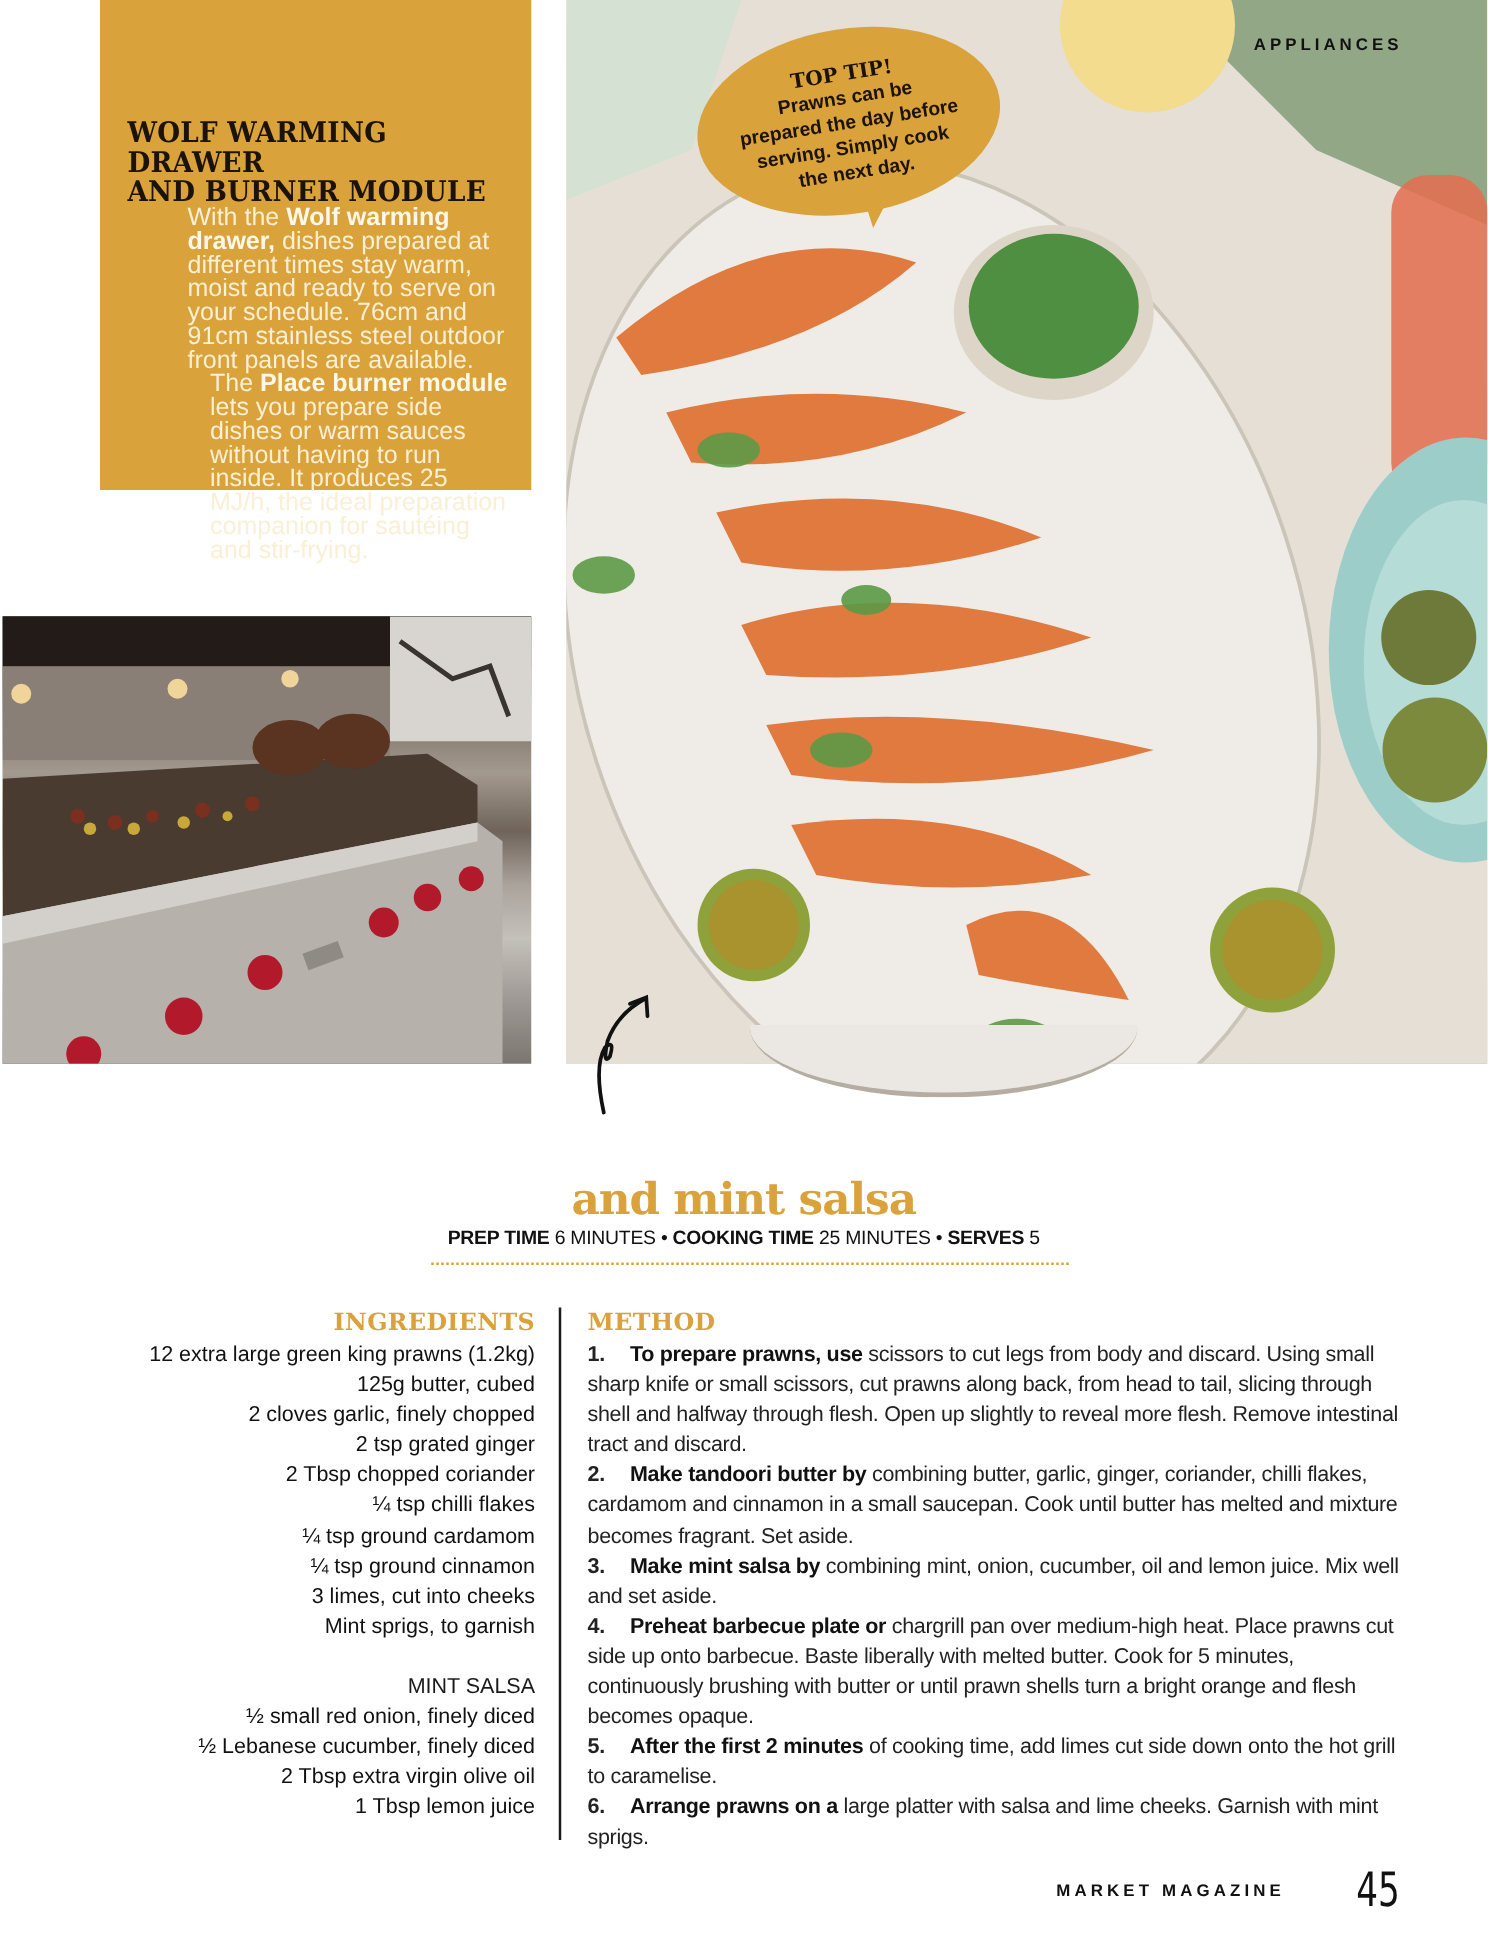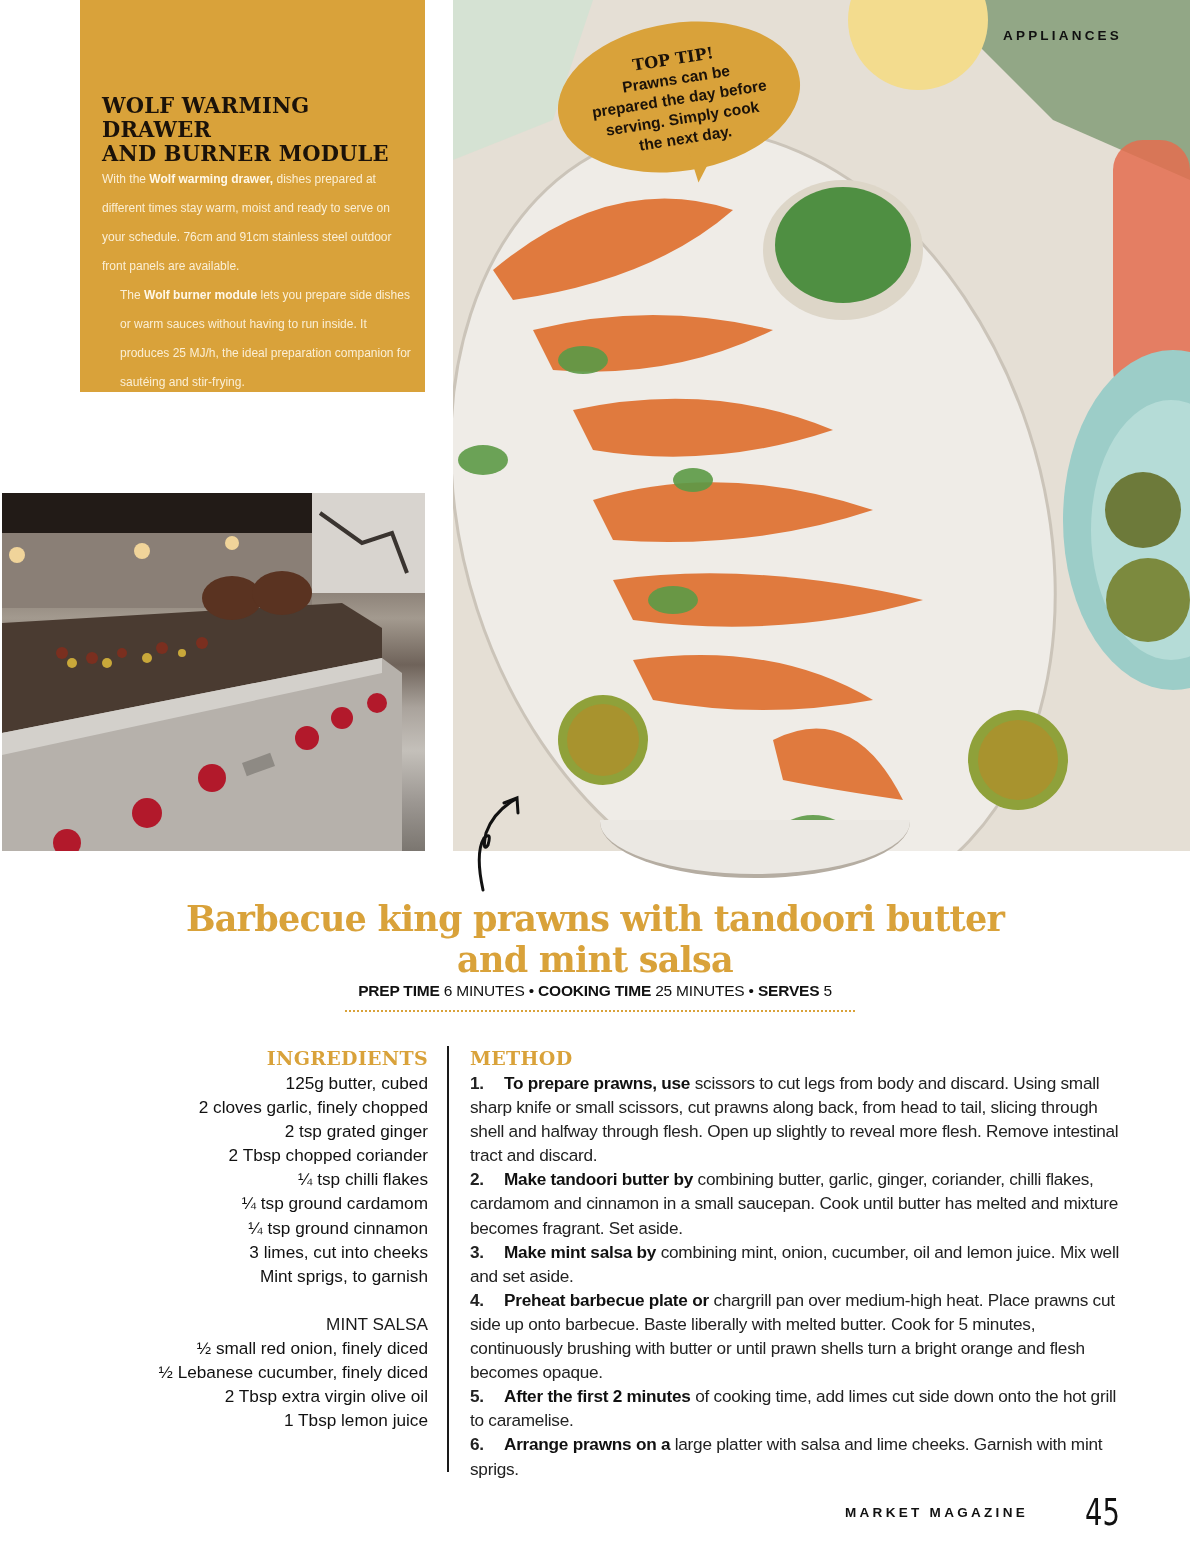--- a/index.html
+++ b/index.html
@@ -9,21 +9,21 @@
   
   .feature-box {
     position: absolute; left: 80px; top: 0; width: 345px; height: 392px;
     background: #d9a23a; padding: 94px 14px 0 22px;
   }
   .feature-title {
     font-family: "DejaVu Serif", "Liberation Serif", serif; font-weight: bold;
     font-size: 21px; line-height: 22px; color: #1b1209; letter-spacing: 0.2px;
     transform: scaleY(1.08); transform-origin: top left;
   }
-  .feature-body { margin-top: 5px; font-size: 12px; line-height: 29px; color: #fbefd5; }
+  .feature-body { margin-top: 5px; font-size: 20px; line-height: 19px; color: #fbefd5; margin-left: 48px; }
   .feature-body b { color: #fff8e8; }
   .feature-body .indent { padding-left: 18px; }
 
   
   .grill-photo {
     position: absolute; left: 2px; top: 493px; width: 423px; height: 358px; overflow: hidden;
     background: linear-gradient(180deg, #2a2320 0%, #3b332e 10%, #7d7168 22%, #a39a8f 35%, #6f635a 48%, #aaa39c 60%, #c4c0ba 72%, #9d9893 86%, #7b7670 100%);
   }
 
   
@@ -106,21 +106,21 @@
 </head>
 <body>
 
 <div class="feature-box">
   <h2 class="feature-title">
     <span>WOLF WARMING DRAWER</span><br>
     <span>AND BURNER MODULE</span>
   </h2>
   <div class="feature-body">
     <p><span>With the </span><b>Wolf warming drawer,</b><span> dishes prepared at different times stay warm, moist and ready to serve on your schedule. 76cm and 91cm stainless steel outdoor front panels are available.</span></p>
-    <p class="indent"><span>The </span><b>Wolf burner module</b><span> lets you prepare side dishes or warm sauces without having to run inside. It produces 25 MJ/h, the ideal preparation companion for sautéing and stir-frying.</span></p>
+    <p class="indent"><span>The </span><b>Place burner module</b><span> lets you prepare side dishes or warm sauces without having to run inside. It produces 25 MJ/h, the ideal preparation companion for sautéing and stir-frying.</span></p>
   </div>
 </div>
 
 <div class="grill-photo" title="Wolf outdoor grill with skewers and roast meat">
   <svg width="423" height="358" viewBox="0 0 423 358">
     <rect x="0" y="0" width="423" height="40" fill="#221b17"></rect>
     <rect x="310" y="0" width="113" height="100" fill="#d8d4cf"></rect>
     <path d="M318 20 L360 50 L390 40 L405 80" stroke="#3a3430" stroke-width="4" fill="none"></path>
     <rect x="0" y="40" width="310" height="75" fill="#8a7f76"></rect>
     <circle cx="140" cy="58" r="8" fill="#f0d49a"></circle>
@@ -207,39 +207,40 @@
 </div>
 
 <div class="section-label">APPLIANCES</div>
 
 <svg class="arrow-doodle" viewBox="0 0 60 100">
   <path d="M13 97 Q5 60 14 45 Q22 38 18 52 Q12 60 16 40 Q24 18 46 6" stroke="#111" stroke-width="3" fill="none" stroke-linecap="round"></path>
   <path d="M34 10 L47 5 L48 20" stroke="#111" stroke-width="3" fill="none" stroke-linecap="round"></path>
 </svg>
 
 <h1 class="recipe-title">
-  <span>Barbecue king prawns with tandoori butter</span><br>
+  <br>
   <span>and mint salsa</span>
 </h1>
 
 <div class="recipe-meta">
   <b>PREP TIME</b>
   <span>6 MINUTES</span>
   <span>•</span>
   <b>COOKING TIME</b>
   <span>25 MINUTES</span>
   <span>•</span>
   <b>SERVES</b>
   <span>5</span>
 </div>
 <div class="meta-rule"></div>
 
 <div class="ingredients">
   <div class="col-heading">INGREDIENTS</div>
   <ul class="ing-list">
+    <li>12 extra large green king prawns (1.2kg)</li>
     <li>125g butter, cubed</li>
     <li>2 cloves garlic, finely chopped</li>
     <li>2 tsp grated ginger</li>
     <li>2 Tbsp chopped coriander</li>
     <li>¼ tsp chilli flakes</li>
     <li>¼ tsp ground cardamom</li>
     <li>¼ tsp ground cinnamon</li>
     <li>3 limes, cut into cheeks</li>
     <li>Mint sprigs, to garnish</li>
   </ul>

